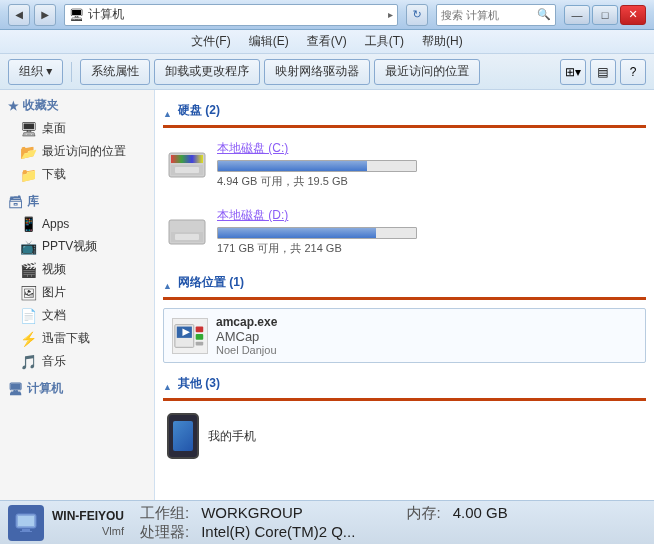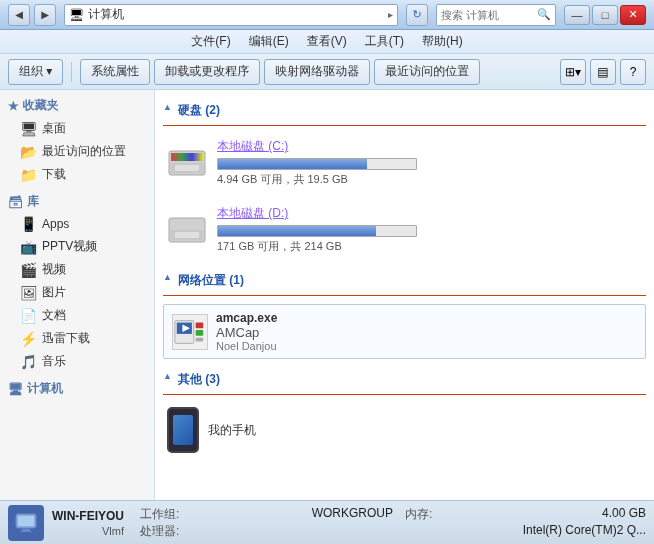--- a/index.html
+++ b/index.html
@@ -237,27 +237,27 @@
     
     .content {
       flex: 1;
       overflow-y: auto;
       background: white;
       padding: 8px;
     }
 
     .section-header {
       display: flex;
-      align-items: flex-start;
+      align-items: flex-end;
       gap: 6px;
       padding: 4px 0 6px 0;
       font-size: 12px;
       font-weight: bold;
       color: #2255aa;
-      border-bottom: 1px solid #c2410c;
+      border-bottom: 3px solid #c2410c;
       margin-bottom: 8px;
     }
     .section-header::before {
       content: '▲';
       font-size: 9px;
       color: #4477bb;
     }
 
     .disk-item {
       display: flex;
@@ -383,22 +383,21 @@
       justify-content: center;
       color: white;
       font-size: 18px;
       flex-shrink: 0;
     }
     .status-info {
       flex: 1;
       display: grid;
       grid-template-columns: auto 1fr auto 1fr;
       gap: 0 12px;
-      font-size: 12px;
-      text-align: right;
+      font-size: 15px;
     }
     .status-label {
       color: #555;
       white-space: nowrap;
     }
     .status-value {
       color: #222;
       white-space: nowrap;
     }
 

